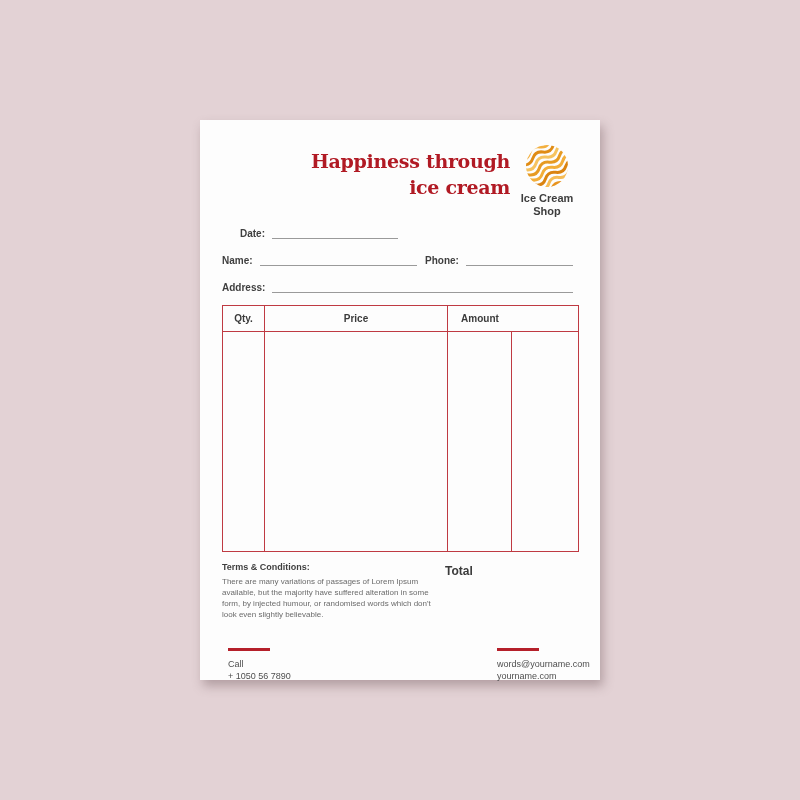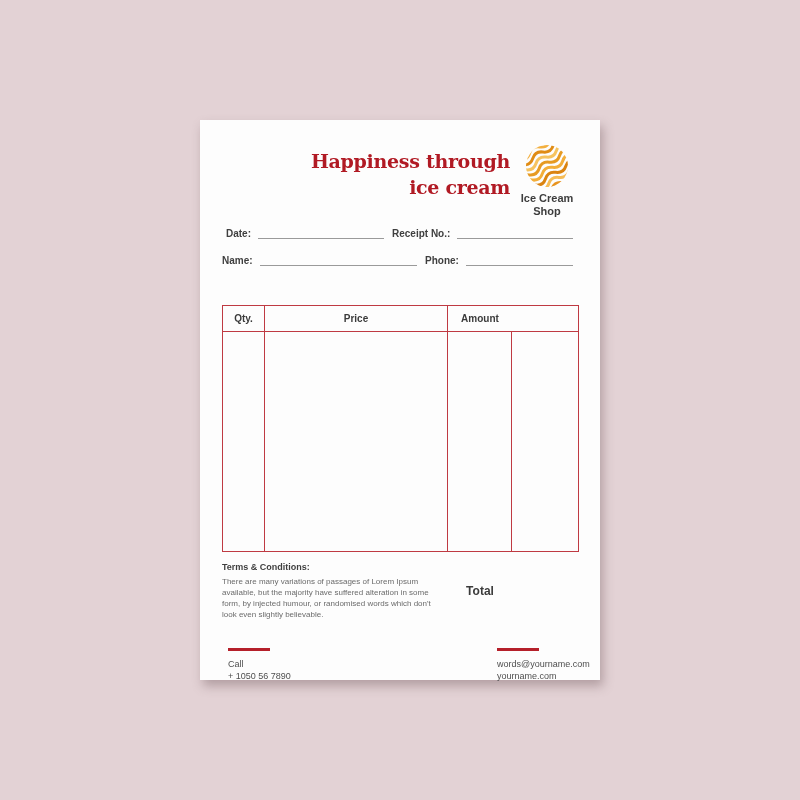--- a/index.html
+++ b/index.html
@@ -43,42 +43,42 @@
     font-size:11px;line-height:13px;font-weight:bold;color:#3d3d3d;
   }
   
   .field{
     position:absolute;height:15px;
     display:flex;align-items:flex-end;
     font-size:10px;font-weight:bold;color:#3f3f3f;
   }
   .field .lbl{white-space:nowrap;padding-right:7px;}
   .field .line{flex:1;border-bottom:1px solid var(--line-gray);height:12px;}
-  .f-date   {left:26px; top:104px; width:158px;text-align:center;}
+  .f-date   {left:40px; top:104px; width:158px;text-align:center;}
   .f-receipt{left:192px;top:104px; width:181px;}
   .f-name   {left:22px; top:131px; width:195px;}
   .f-phone  {left:225px;top:131px; width:148px;}
   .f-address{left:22px; top:158px; width:351px;}
   
   .items-table{
     position:absolute;left:22px;top:185px;width:357px;height:247px;
     border:1.5px solid var(--table-border);
     display:flex;flex-direction:column;
   }
   .trow{display:grid;grid-template-columns:42px 183px 64px 1fr;text-align:center;}
   .thead{height:26px;border-bottom:1.5px solid var(--table-border);}
   .tbody{flex:1;}
   .tcell{border-right:1.5px solid var(--table-border);}
   .tcell:last-child{border-right:none;}
   .thead .tcell{
     display:flex;align-items:center;justify-content:center;
     font-size:10px;font-weight:bold;color:var(--text-dark);
   }
   .total-label{
-    position:absolute;left:245px;top:464px;width:70px;text-align:center;
+    position:absolute;left:245px;top:444px;width:70px;
     font-size:12px;font-weight:bold;color:var(--text-dark);
   }
   
   .terms-heading{
     position:absolute;left:22px;top:442px;
     font-size:9px;font-weight:bold;color:#3f3f3f;
   }
   .terms-body{
     position:absolute;left:22px;top:456px;width:218px;
     font-size:8px;line-height:11px;color:#6b6b6b;
@@ -124,30 +124,30 @@
     <div class="shop-name">
       <div>Ice Cream</div>
       <div>Shop</div>
     </div>
   </div>
 
   <div class="field f-date">
     <span class="lbl">Date:</span>
     <div class="line"></div>
   </div>
-  <div class="field f-receipt">
-    <span class="lbl">Receipt No.:</span>
-    <div class="line"></div>
-  </div>
   <div class="field f-name">
     <span class="lbl">Name:</span>
     <div class="line"></div>
   </div>
   <div class="field f-phone">
     <span class="lbl">Phone:</span>
+    <div class="line"></div>
+  </div>
+  <div class="field f-address">
+    <span class="lbl">Address:</span>
     <div class="line"></div>
   </div>
 
   <div class="items-table">
     <div class="trow thead">
       <div class="tcell">Qty.</div>
       <div class="tcell">Price</div>
       <div class="tcell">Amount</div>
     </div>
     <div class="trow tbody">

